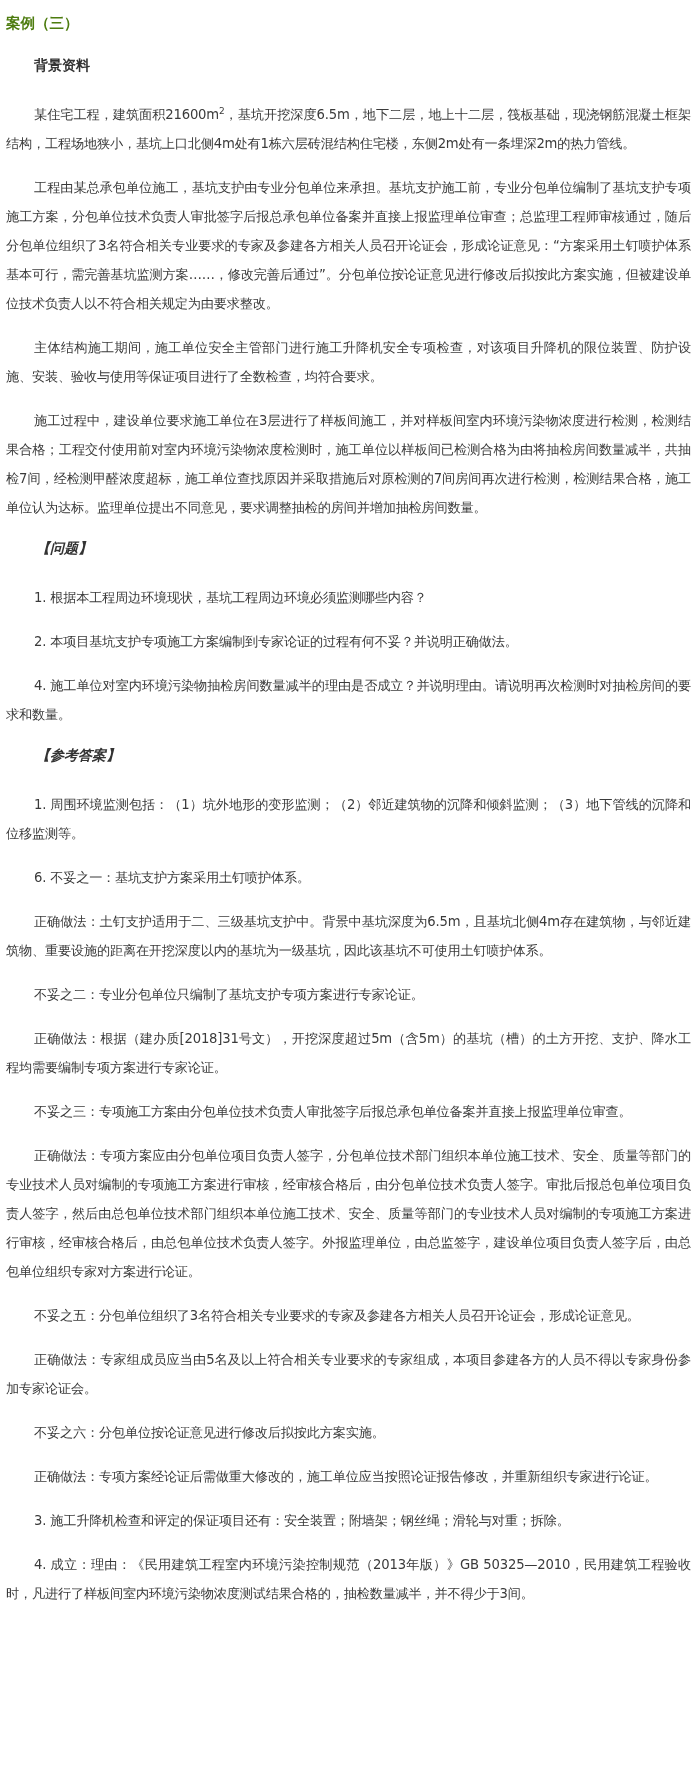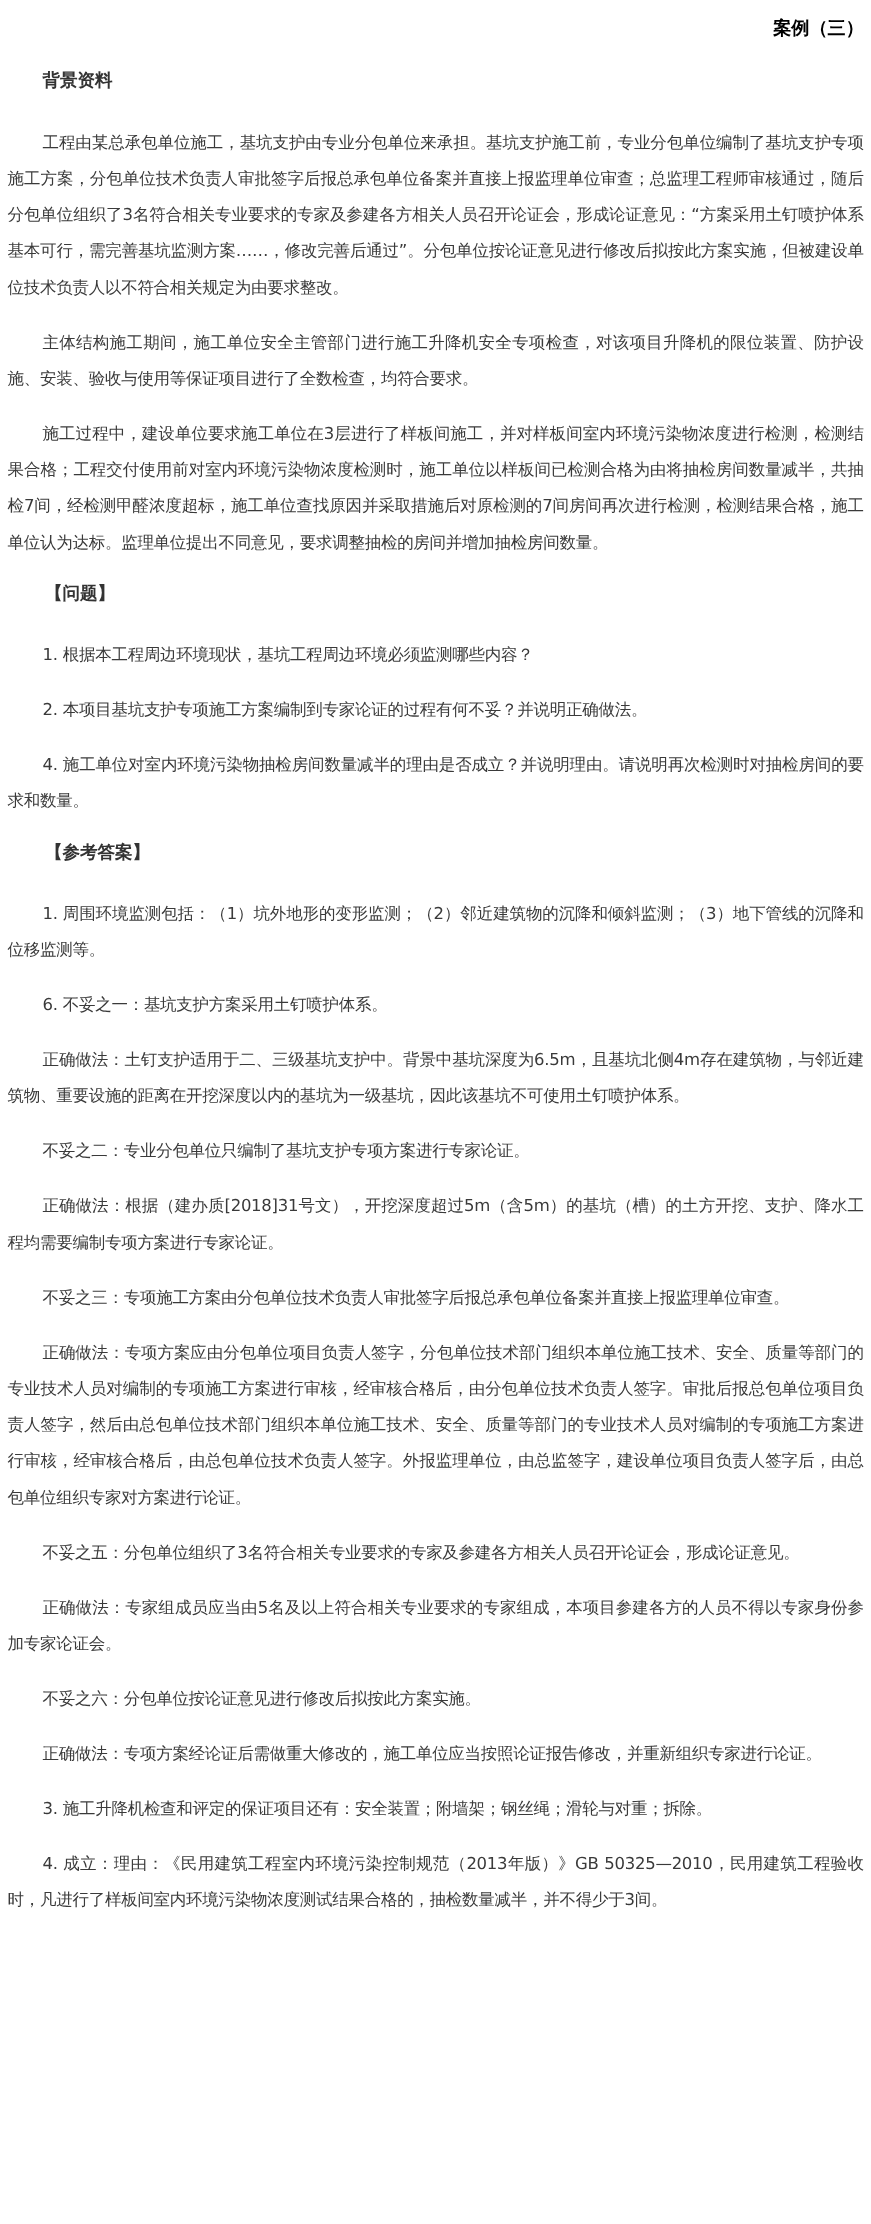--- a/index.html
+++ b/index.html
@@ -4,54 +4,55 @@
 <style>
   html, body { margin: 0; padding: 0; background: #ffffff; }
   body {
     width: 697px;
     font-family: "DejaVu Sans", "Liberation Sans", sans-serif;
     color: #3a3a3a;
     font-size: 14px;
   }
   .doc { padding: 8px 6px 10px 6px; box-sizing: border-box; width: 697px; }
   .title {
-    text-align: right;
-    color: #000000;
+    text-align: left;
+    color: #4d7c0f;
     font-weight: bold;
     font-size: 14.5px;
     margin: 4px 0 20px 0;
     line-height: 22px;
   }
   .heading {
     font-weight: bold;
     color: #333;
     text-indent: 28px;
     margin: 10px 0 24px 0;
     line-height: 22px;
     font-size: 14px;
   }
-  .heading.bracket { text-indent: 30px; }
+  .heading.bracket { text-indent: 30px; font-style: italic; }
   p.para {
     margin: 0 0 15px 0;
     text-indent: 28px;
     line-height: 29px;
     text-align: justify;
     font-size: 13.2px;
     letter-spacing: -0.2px;
   }
   sup { font-size: 9px; line-height: 0; }
 </style>
 </head>
 <body>
 
 <div class="doc">
   <div class="title">案例（三）</div>
 
   <div class="heading">背景资料</div>
 
+  <p class="para"><span>某住宅工程，建筑面积21600m</span><sup>2</sup><span>，基坑开挖深度6.5m，地下二层，地上十二层，筏板基础，现浇钢筋混凝土框架结构，工程场地狭小，基坑上口北侧4m处有1栋六层砖混结构住宅楼，东侧2m处有一条埋深2m的热力管线。</span></p>
   <p class="para">工程由某总承包单位施工，基坑支护由专业分包单位来承担。基坑支护施工前，专业分包单位编制了基坑支护专项施工方案，分包单位技术负责人审批签字后报总承包单位备案并直接上报监理单位审查；总监理工程师审核通过，随后分包单位组织了3名符合相关专业要求的专家及参建各方相关人员召开论证会，形成论证意见：“方案采用土钉喷护体系基本可行，需完善基坑监测方案……，修改完善后通过”。分包单位按论证意见进行修改后拟按此方案实施，但被建设单位技术负责人以不符合相关规定为由要求整改。</p>
   <p class="para">主体结构施工期间，施工单位安全主管部门进行施工升降机安全专项检查，对该项目升降机的限位装置、防护设施、安装、验收与使用等保证项目进行了全数检查，均符合要求。</p>
   <p class="para">施工过程中，建设单位要求施工单位在3层进行了样板间施工，并对样板间室内环境污染物浓度进行检测，检测结果合格；工程交付使用前对室内环境污染物浓度检测时，施工单位以样板间已检测合格为由将抽检房间数量减半，共抽检7间，经检测甲醛浓度超标，施工单位查找原因并采取措施后对原检测的7间房间再次进行检测，检测结果合格，施工单位认为达标。监理单位提出不同意见，要求调整抽检的房间并增加抽检房间数量。</p>
 
   <div class="heading bracket">【问题】</div>
 
   <p class="para">1. 根据本工程周边环境现状，基坑工程周边环境必须监测哪些内容？</p>
   <p class="para">2. 本项目基坑支护专项施工方案编制到专家论证的过程有何不妥？并说明正确做法。</p>
   <p class="para">4. 施工单位对室内环境污染物抽检房间数量减半的理由是否成立？并说明理由。请说明再次检测时对抽检房间的要求和数量。</p>
 

